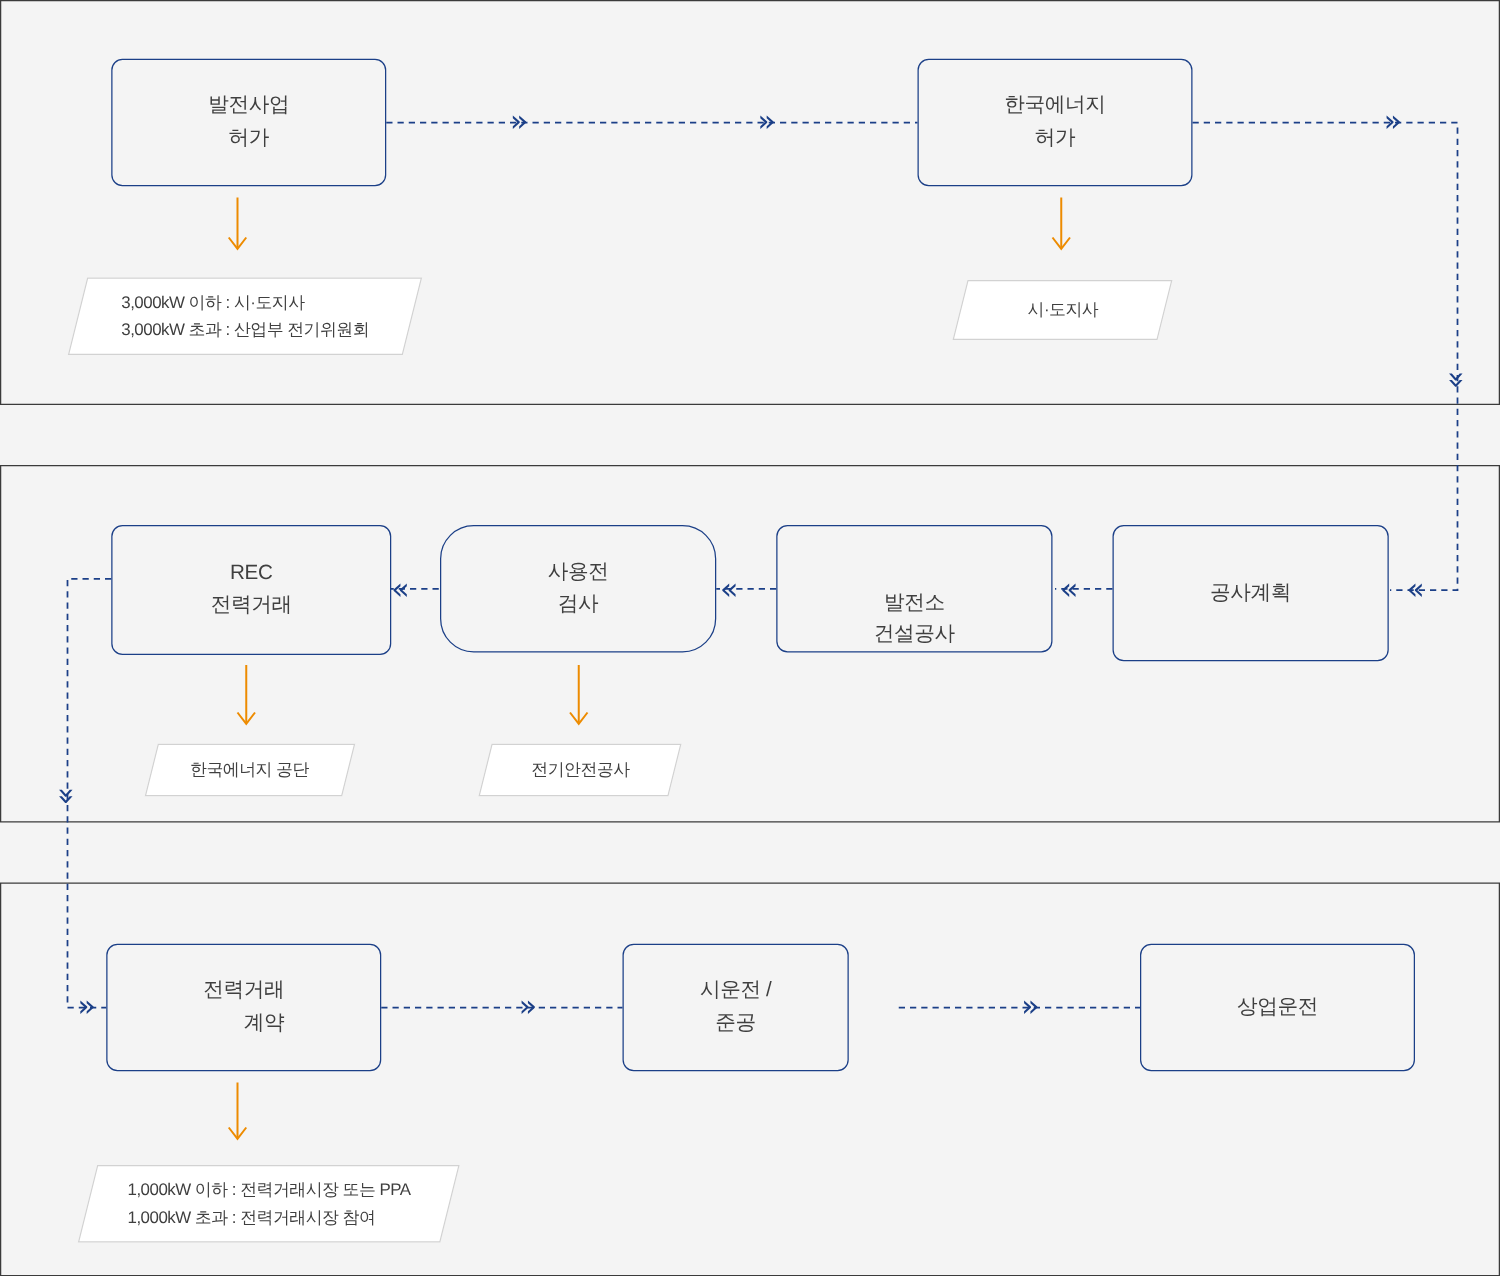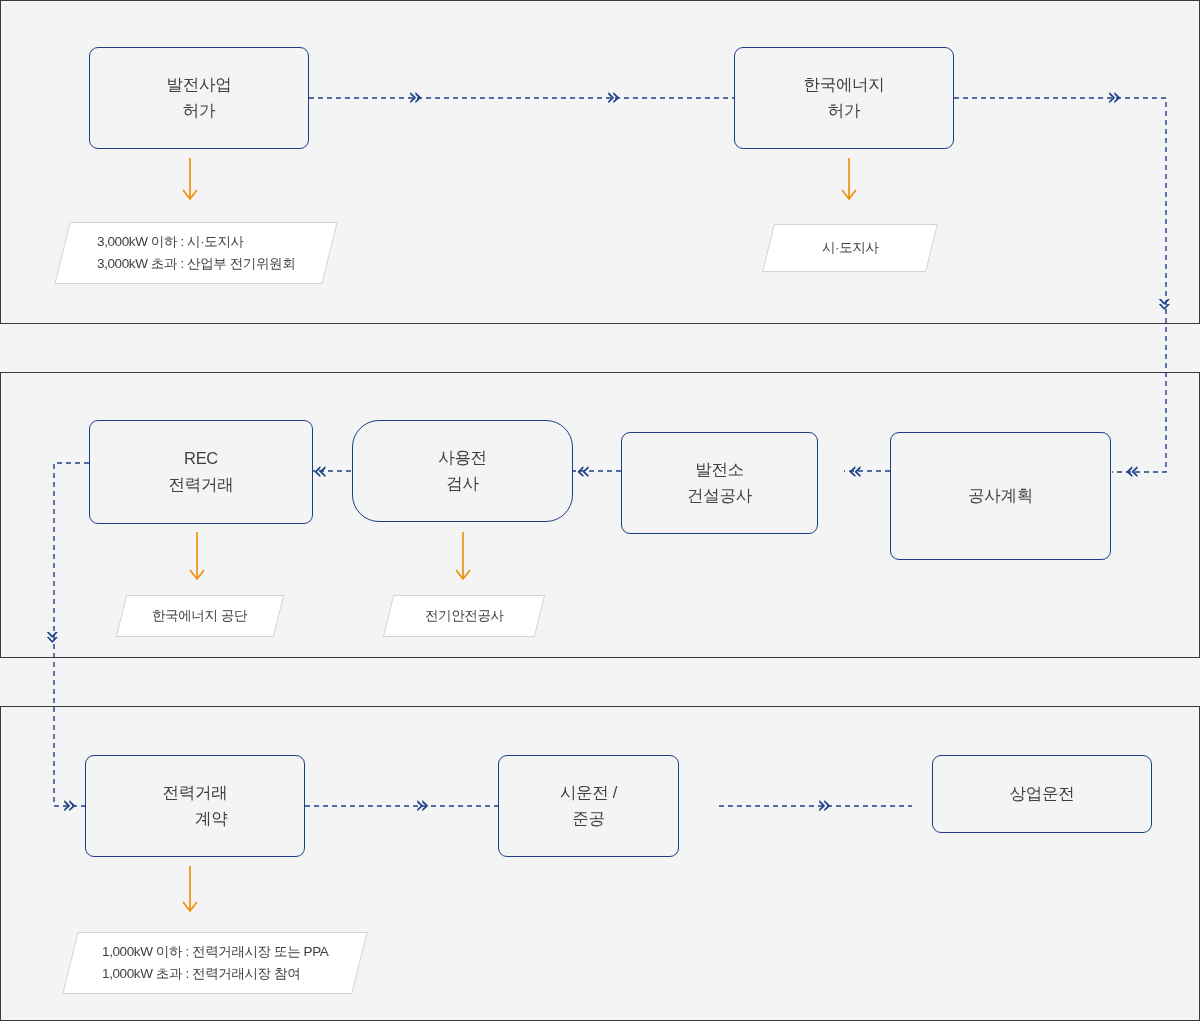--- a/index.html
+++ b/index.html
@@ -155,28 +155,28 @@
     </div>
   </div>
 
   <div class="node" style="left:734px; top:47px; width:220px; height:102px;">
     <div>
       <span>한국에너지</span>
       <span>허가</span>
     </div>
   </div>
 
-  <div class="node" style="left:890px; top:432px; width:221px; height:128px;">
+  <div class="node" style="left:890px; top:420px; width:221px; height:109px;">
     <div>
       <span>공사계획</span>
 
     </div>
   </div>
 
-  <div class="node" style="left:621px; top:432px; width:197px; height:102px;">
+  <div class="node" style="left:621px; top:420px; width:221px; height:102px;align-items:flex-end;">
     <div>
       <span>발전소</span>
       <span>건설공사</span>
     </div>
   </div>
 
   <div class="node" style="left:352px; top:420px; width:221px; height:102px;border-radius:27px;">
     <div>
       <span>사용전</span>
       <span>검사</span>
@@ -197,21 +197,21 @@
     </div>
   </div>
 
   <div class="node" style="left:498px; top:755px; width:181px; height:102px;">
     <div>
       <span>시운전 /</span>
       <span>준공</span>
     </div>
   </div>
 
-  <div class="node" style="left:932px; top:755px; width:220px; height:78px;text-align:right;">
+  <div class="node" style="left:912px; top:755px; width:220px; height:102px;text-align:right;">
     <div>
       <span>상업운전</span>
 
     </div>
   </div>
 
   <div class="tag wide" style="left:62px; top:222px; width:268px; height:62px;">
     <div class="tag-inner">
       <div>3,000kW 이하 : 시·도지사</div>
       <div>3,000kW 초과 : 산업부 전기위원회</div>

